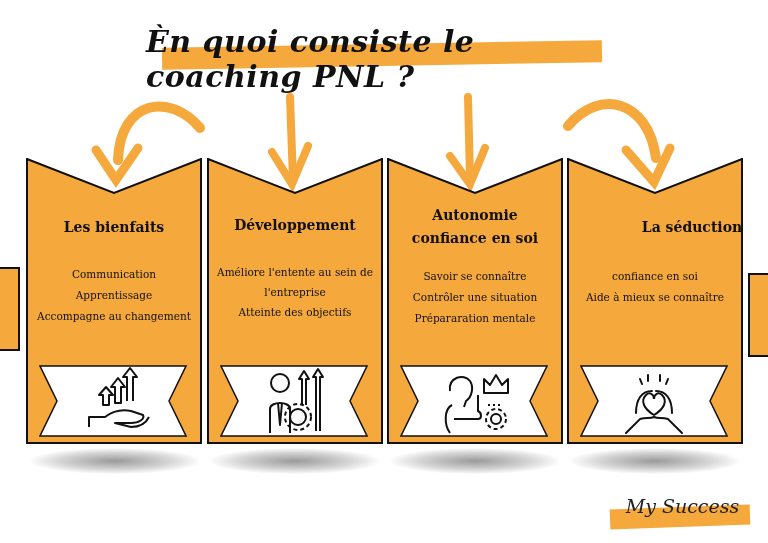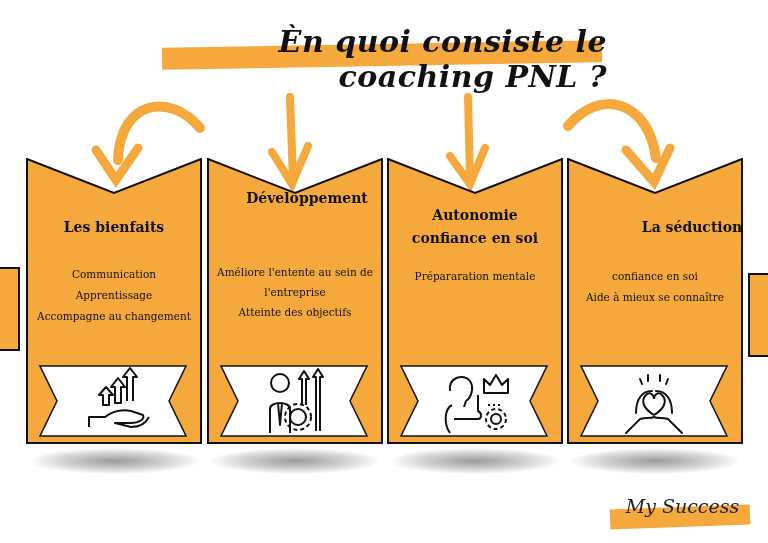--- a/index.html
+++ b/index.html
@@ -1,20 +1,20 @@
 <!DOCTYPE html>
 <html><head>
 <meta charset="utf-8">
 <style>
   html, body { margin:0; padding:0; }
   body { width:768px; height:543px; background:#ffffff; position:relative; overflow:hidden;
          font-family:"DejaVu Serif", serif; }
   .title-band { position:absolute; left:162px; top:44px; width:440px; height:22px;
                 background:#f5a83b; transform:rotate(-1deg); }
-  .title { position:absolute; left:137px; top:24px; width:470px; text-align:right;
+  .title { position:absolute; left:146px; top:24px; width:470px; text-align:left;
            font-family:"DejaVu Serif", serif; font-style:italic; font-weight:bold;
            font-size:30px; color:#111; letter-spacing:0.5px; }
   .arrows { position:absolute; left:0; top:0; width:768px; height:200px; pointer-events:none; }
   .card { position:absolute; top:158px; width:176px; height:286px; }
   .card svg.bg { position:absolute; left:0; top:0; }
   .card .heading { position:absolute; left:0; width:176px; text-align:center;
                    font-family:"DejaVu Serif", serif; font-weight:bold; font-size:14px;
                    line-height:23px; color:#111; }
   .card .items { position:absolute; left:0; width:176px; text-align:center;
                  font-family:"DejaVu Serif", serif; font-size:10.5px; line-height:21px; color:#111; }
@@ -86,21 +86,21 @@
       <path d="M88 36 V12 H84 L91 3 L98 12 H94 V36"></path>
       <path d="M50 62 V52 H66 C74 46,82 44,92 46 L104 50 C106 54,100 58,92 58 L76 58 L92 62 C104 62,108 56,110 52"></path>
     </g>
   </svg>
 </div>
 
 <div class="card" style="left:207px;">
   <svg class="bg" width="176" height="286" viewBox="0 0 176 286">
     <polygon points="1,1 88,35 175,1 175,285 1,285" fill="#f5a83b" stroke="#111" stroke-width="2"></polygon>
   </svg>
-  <div class="heading" style="top:29px;padding-left:12px;">
+  <div class="heading" style="top:56px;">
     <div>Développement</div>
   </div>
   <div class="items" style="top:104px; line-height:20px;">
     <div>Améliore l'entente au sein de</div>
     <div>l'entreprise</div>
     <div>Atteinte des objectifs</div>
   </div>
   <svg class="ribbon" viewBox="0 0 148 72">
     <polygon points="1,1 147,1 130,36 147,71 1,71 18,36" fill="#fff" stroke="#111" stroke-width="1.5"></polygon>
     <g fill="none" stroke="#111" stroke-width="2" stroke-linejoin="round">
@@ -117,20 +117,22 @@
 
 <div class="card" style="left:387px;">
   <svg class="bg" width="176" height="286" viewBox="0 0 176 286">
     <polygon points="1,1 88,35 175,1 175,285 1,285" fill="#f5a83b" stroke="#111" stroke-width="2"></polygon>
   </svg>
   <div class="heading" style="top:46px;">
     <div>Autonomie</div>
     <div>confiance en soi</div>
   </div>
   <div class="items" style="top:108px;">
+    <div>Savoir se connaître</div>
+    <div>Contrôler une situation</div>
     <div>Prépararation mentale</div>
   </div>
   <svg class="ribbon" viewBox="0 0 148 72">
     <polygon points="1,1 147,1 130,36 147,71 1,71 18,36" fill="#fff" stroke="#111" stroke-width="1.5"></polygon>
     <g fill="none" stroke="#111" stroke-width="2" stroke-linejoin="round">
       <path d="M50 26 C48 12,64 8,70 16 C74 22,72 32,66 36 L64 42"></path>
       <path d="M52 40 C44 44,44 60,50 68"></path>
       <path d="M54 54 H78 C82 54,82 48,78 46 V30"></path>
       <path d="M84 28 V14 L90 20 L96 10 L102 20 L108 14 V28 Z"></path>
       <circle cx="96" cy="54" r="5"></circle>

